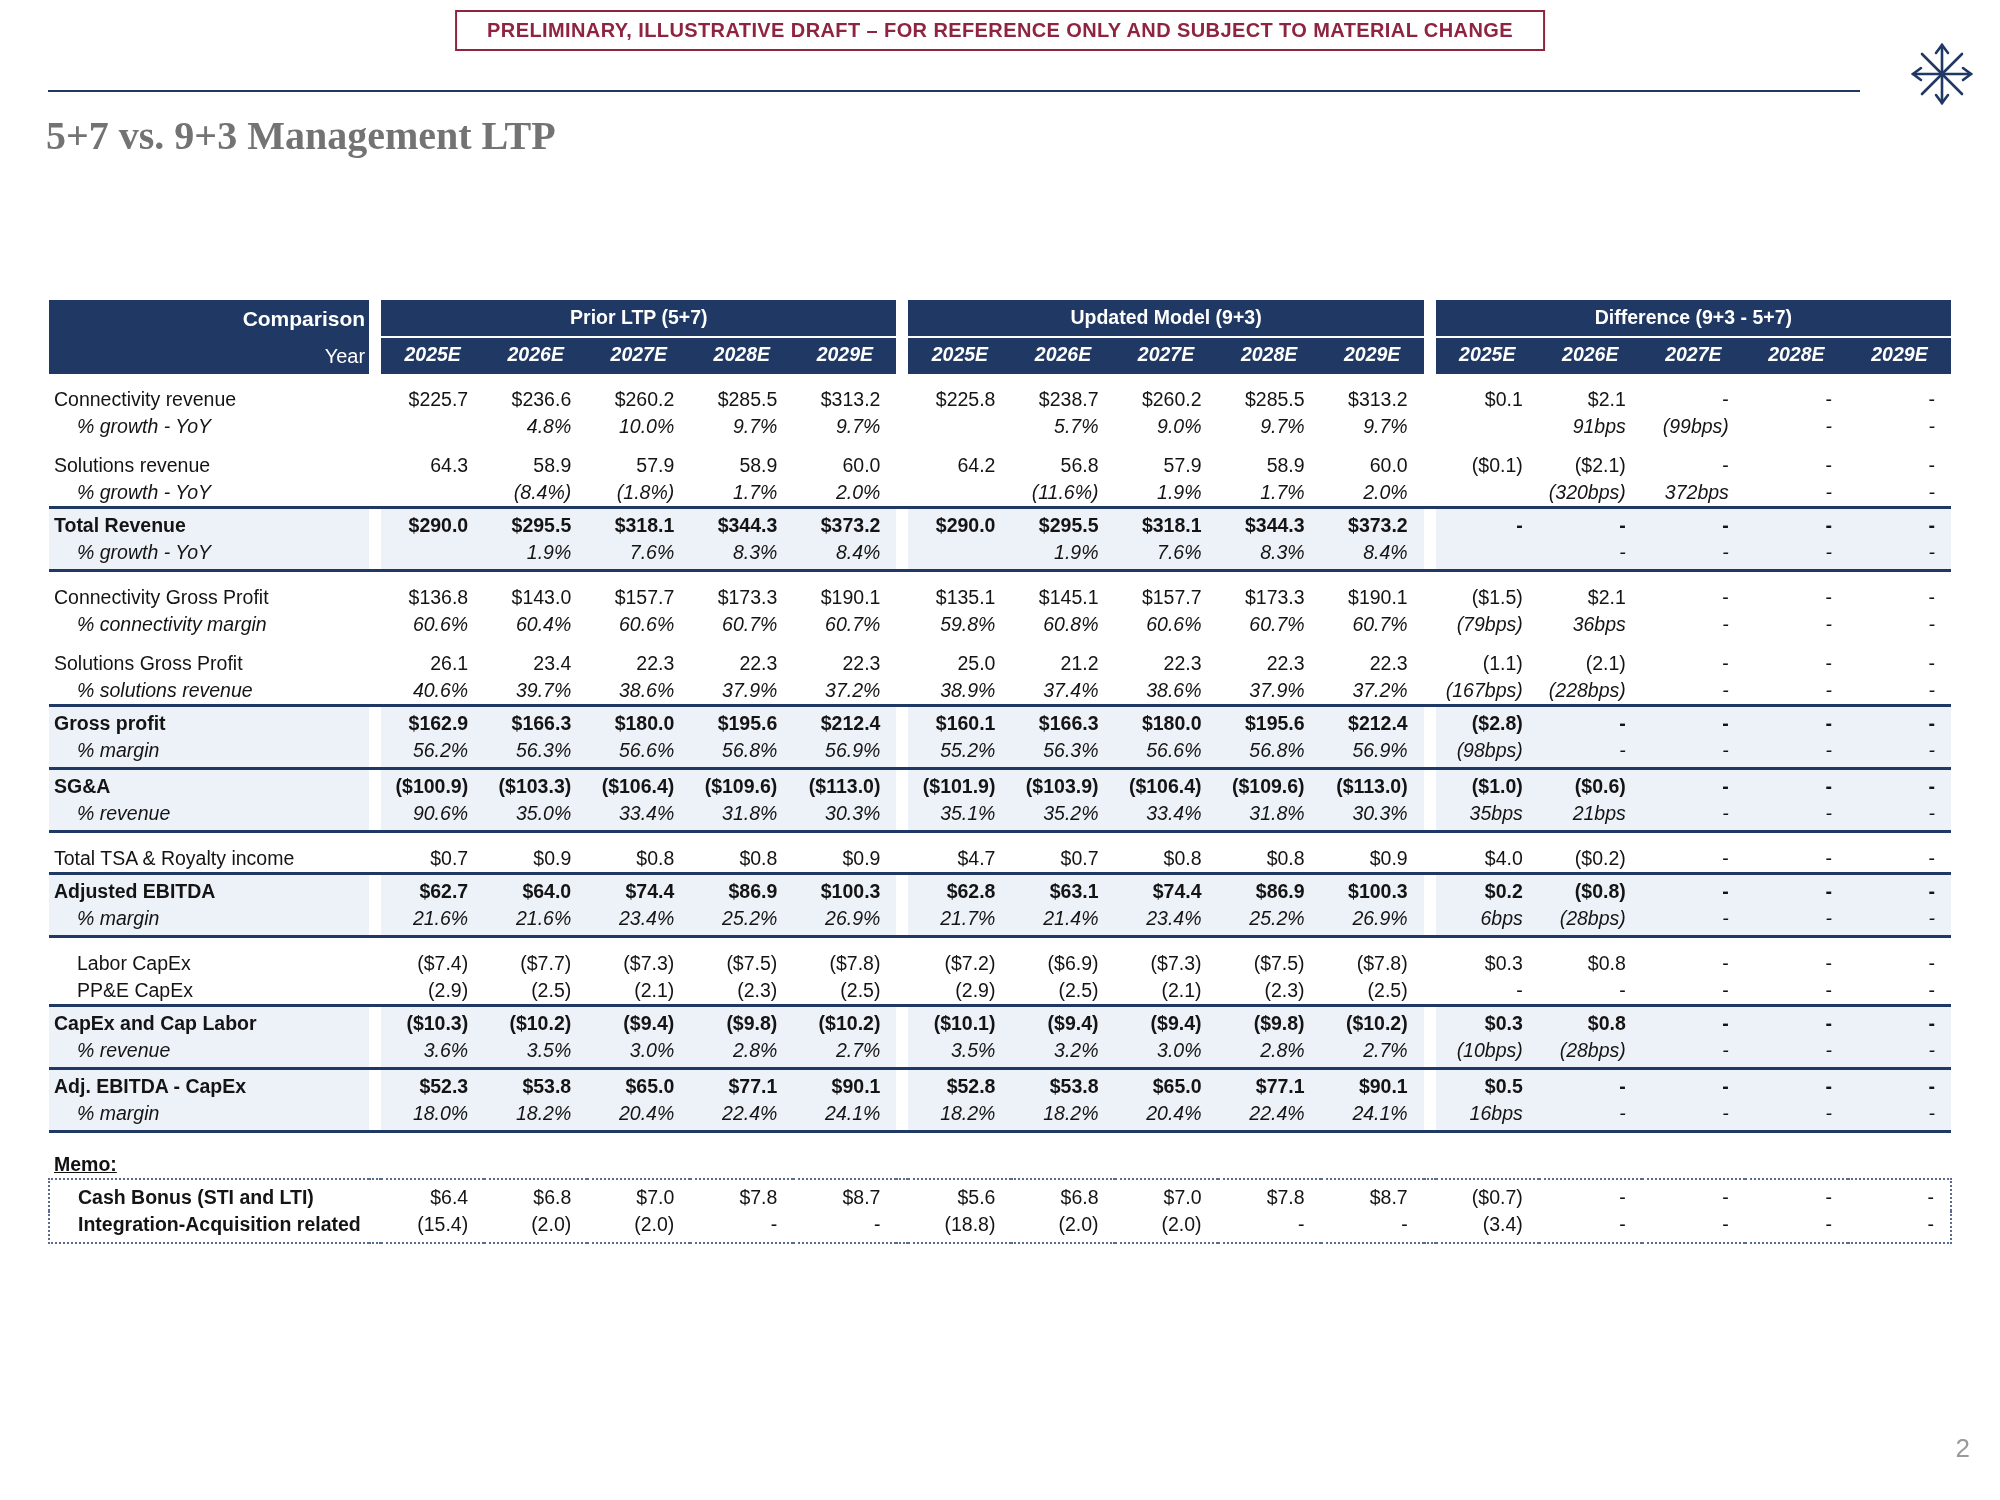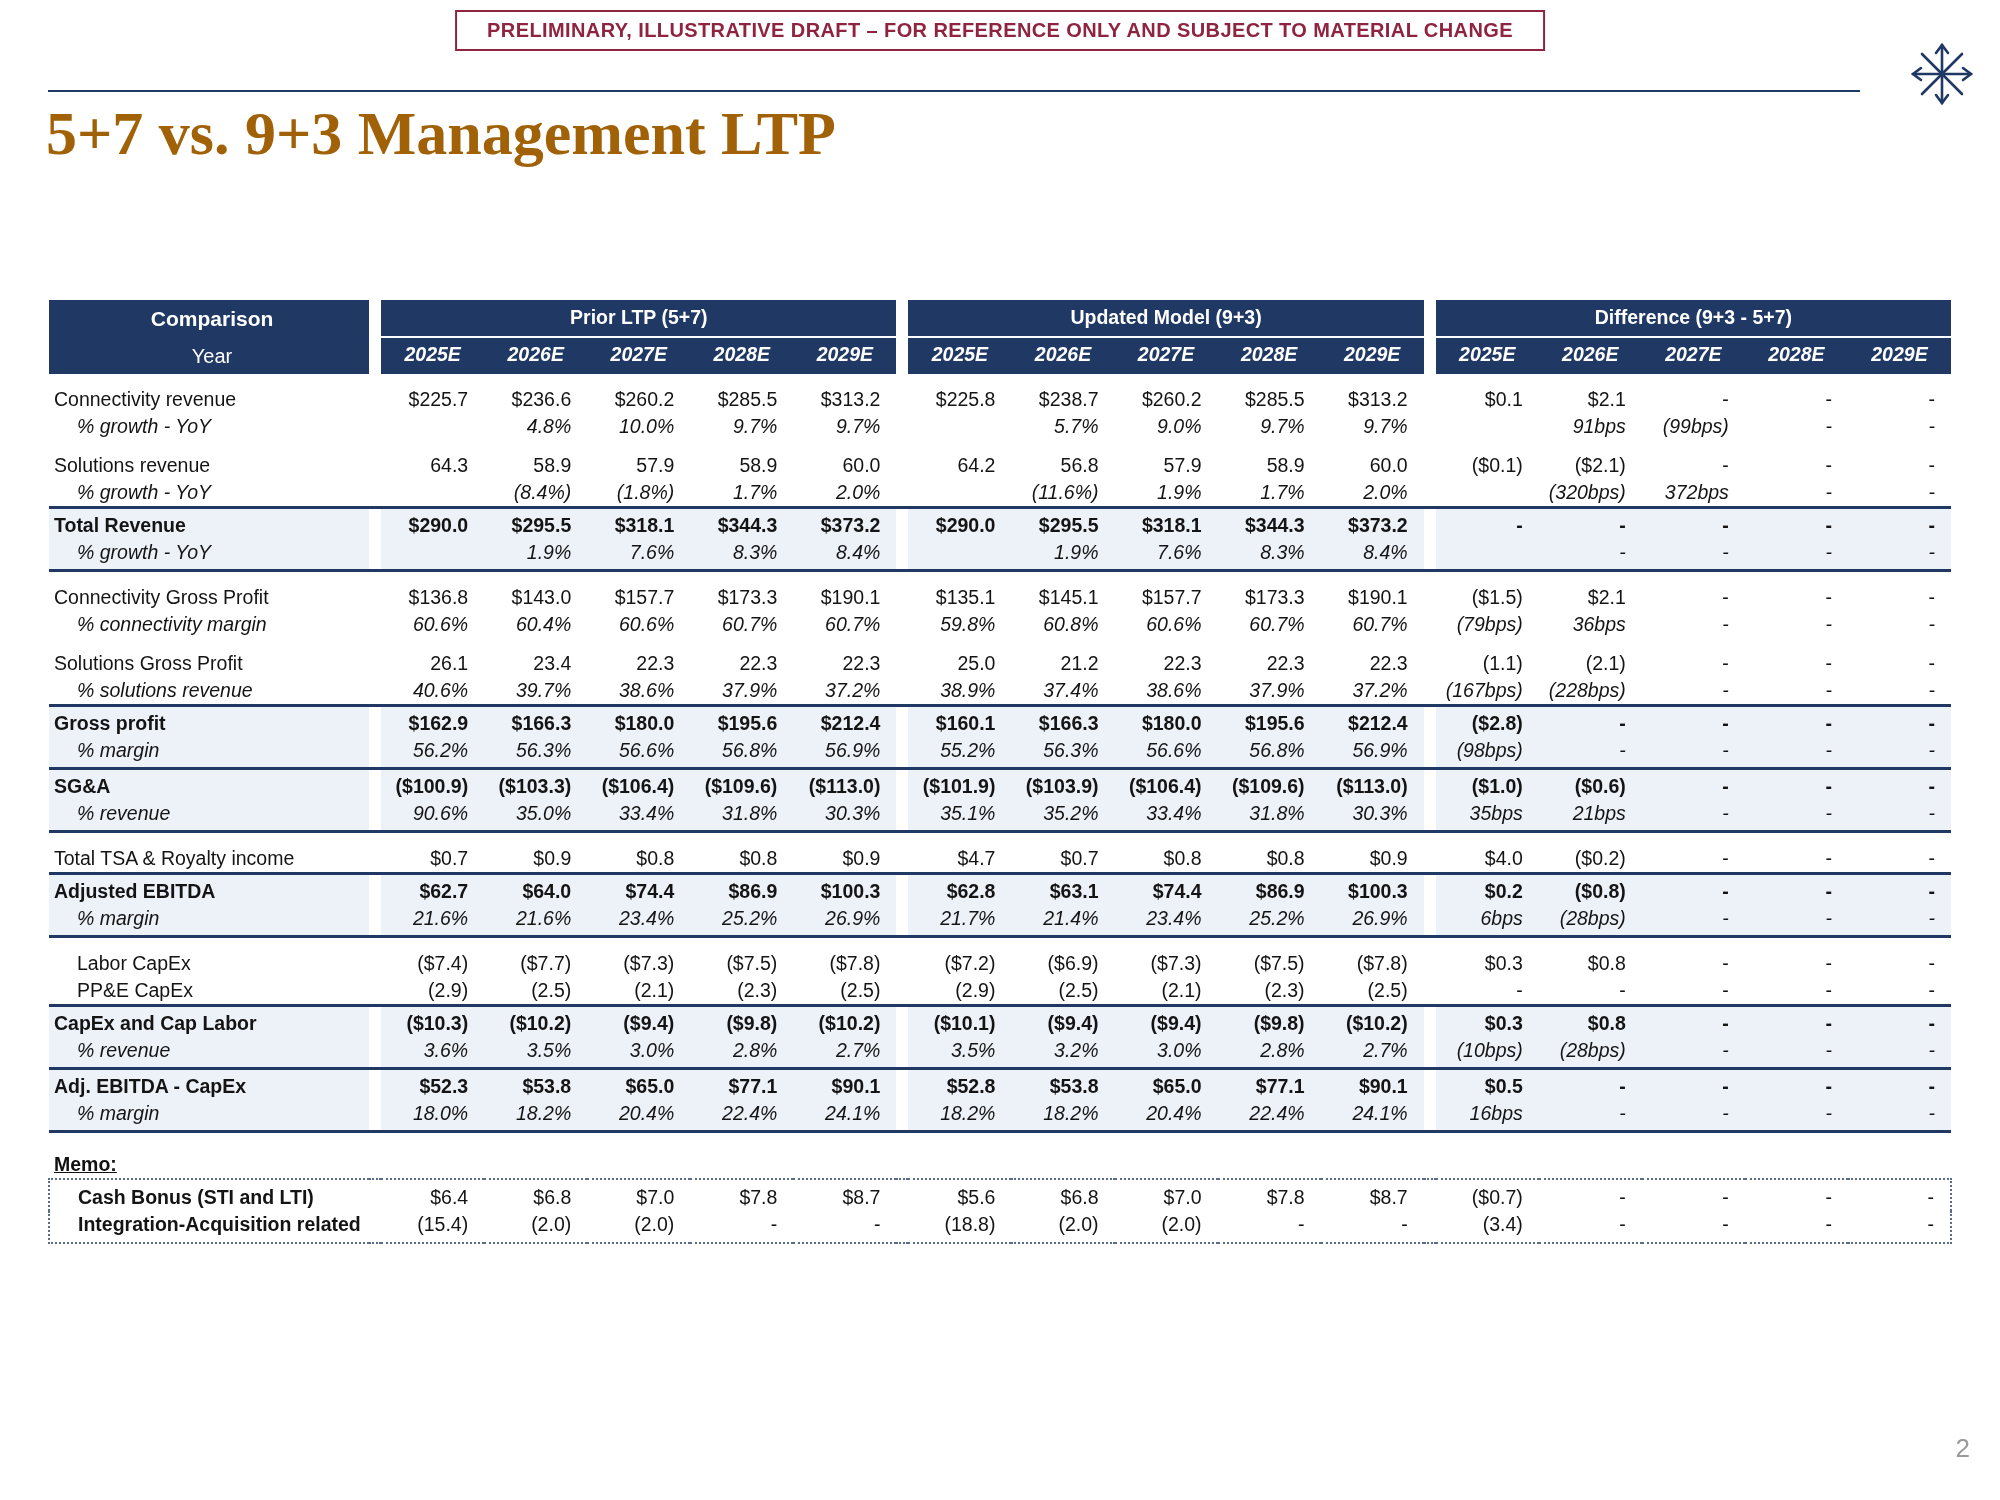--- a/index.html
+++ b/index.html
@@ -7,29 +7,29 @@
   .slide{position:absolute;inset:0;background:#fff;}
 
   .disclaimer{position:absolute;top:10px;left:50%;transform:translateX(-50%);
     border:2px solid #8e2440;color:#8e2440;font-weight:bold;font-size:20px;
     letter-spacing:.4px;padding:7px 30px;white-space:nowrap;}
 
   .topline{position:absolute;top:90px;left:48px;width:1812px;border-top:2px solid #1f3864;}
 
   .logo{position:absolute;top:42px;right:26px;width:64px;height:64px;}
 
-  .title{position:absolute;top:98px;left:46px;margin:0;
-    font-family:"Liberation Serif",serif;font-weight:bold;font-size:62px;color:#a16207;}
+  .title{position:absolute;top:112px;left:46px;margin:0;
+    font-family:"Liberation Serif",serif;font-weight:bold;font-size:40px;color:#737373;}
   .subtitle{position:absolute;top:216px;left:48px;font-size:33px;color:#17365d;}
 
   .tablewrap{position:absolute;top:300px;left:48px;width:1906px;}
   table.cmp{border-collapse:collapse;table-layout:fixed;width:1904px;}
   table.cmp th,table.cmp td{font-size:19.5px;line-height:1.18;overflow:hidden;}
 
-  th.corner{background:#1f3864;color:#fff;text-align:center;vertical-align:top;padding:7px 4px 6px 10px;}
+  th.corner{background:#1f3864;color:#fff;text-align:right;vertical-align:top;padding:7px 4px 6px 10px;}
   th.corner .l1{font-weight:bold;font-size:21px;}
   th.corner .l2{font-weight:normal;font-size:20px;margin-top:13px;}
   th.group{background:#1f3864;color:#fff;font-weight:bold;font-size:20px;text-align:center;
     border-bottom:2px solid #ffffff;padding:5px 0;}
   th.year{background:#1f3864;color:#fff;font-weight:bold;font-size:20px;text-align:center;padding:4px 0 7px;font-style:italic;}
   th.spacer,td.spacer{background:#fff;padding:0;}
 
   td{color:#141414;}
   td.lbl{text-align:left;padding:2px 0 2px 5px;white-space:nowrap;}
   td.val{text-align:right;padding:2px 16px 2px 0;white-space:nowrap;}

